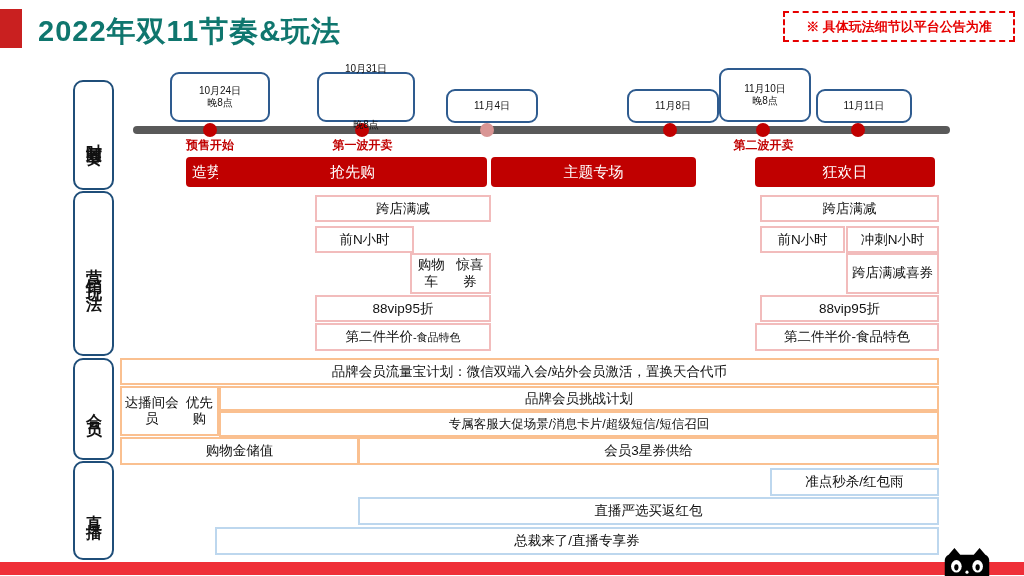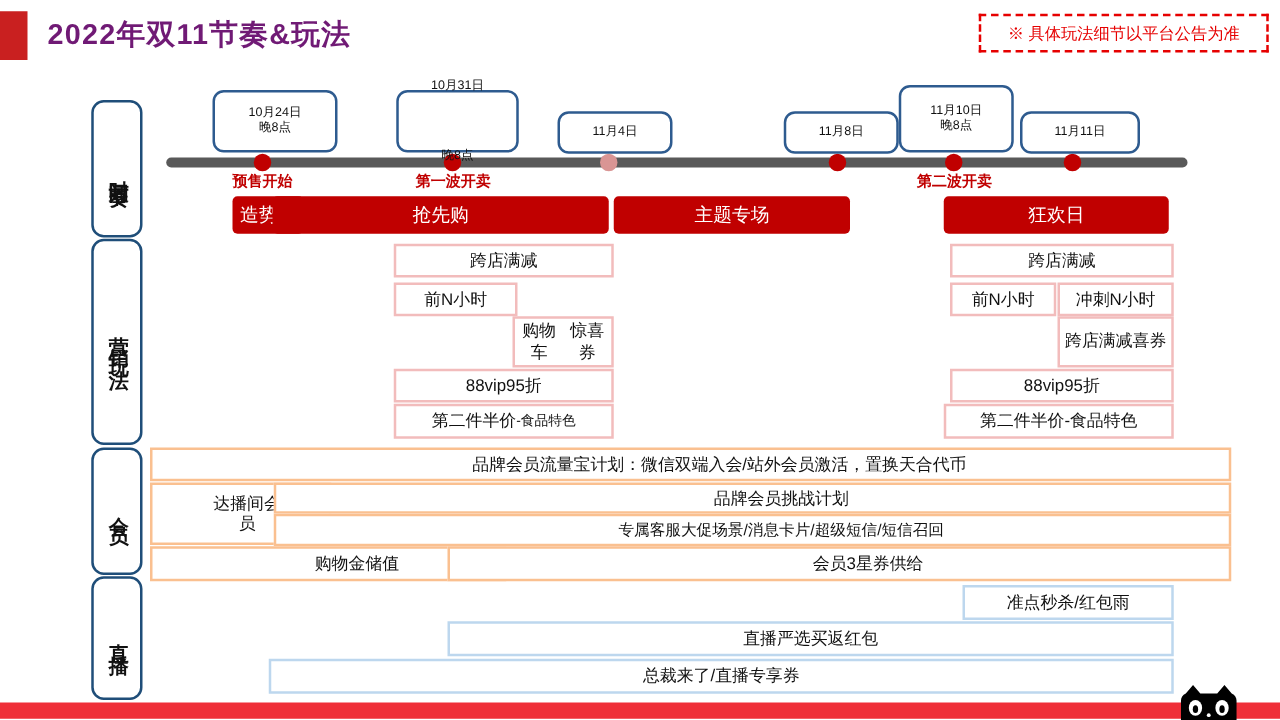--- a/index.html
+++ b/index.html
@@ -1,24 +1,24 @@
 <!DOCTYPE html>
 <html><head>
 <meta charset="utf-8">
 <style>
   html,body{margin:0;padding:0;background:#fff;}
   .canvas{position:relative;width:1024px;height:576px;background:#ffffff;overflow:hidden;
           font-family:"Liberation Sans",sans-serif;color:#1a1a1a;}
 
   
   .title-square{position:absolute;left:0;top:9px;width:22px;height:39px;background:#c92020;}
-  .page-title{position:absolute;left:38px;top:12px;margin:0;font-size:23px;font-weight:bold;
-              color:#701a75;letter-spacing:1px;}
+  .page-title{position:absolute;left:38px;top:12px;margin:0;font-size:29px;font-weight:bold;
+              color:#0f766e;letter-spacing:1px;}
   .notice{position:absolute;left:783px;top:11px;width:228px;height:27px;border:2px dashed #e60000;
-          display:flex;align-items:center;justify-content:center;font-size:13px;font-weight:normal;color:#e60000;}
+          display:flex;align-items:center;justify-content:center;font-size:13px;font-weight:bold;color:#e60000;}
 
   
   .vlabel{position:absolute;left:73px;width:37px;border:2.5px solid #1f4e79;border-radius:10px;
           background:#fff;display:flex;align-items:center;justify-content:center;}
   .vlabel span{writing-mode:vertical-rl;text-orientation:upright;font-size:16px;font-weight:600;color:#111;}
 
   
   .tline{position:absolute;left:133px;top:126px;width:817px;height:8px;background:#595959;border-radius:4px;}
   .dot{position:absolute;top:123px;width:14px;height:14px;border-radius:50%;background:#c00000;}
   .dot.light{background:#d99594;}
@@ -30,21 +30,21 @@
   .datebox span:empty{display:none;}
 
   
   .phase{position:absolute;top:157px;height:30px;background:#c00000;color:#fff;border-radius:4px;
          display:flex;align-items:center;justify-content:center;font-size:15px;}
 
   
   .bx{position:absolute;background:#fff;display:flex;align-items:center;justify-content:center;
       font-size:13.5px;color:#111;text-align:center;line-height:1.3;}
   .pink{border:2px solid #f2bcbc;}
-  .orange{border:2px solid #fac090;padding-left:46px;}
+  .orange{border:2px solid #fac090;}
   .blue{border:2px solid #bdd7ee;}
   .bx .small{font-size:11px;}
   .bx.twoline{flex-direction:row;line-height:1.2;}
 
   
   .bottom-strip{position:absolute;left:0;top:562px;width:1024px;height:13px;background:#ef2f38;}
   .cat{position:absolute;left:941px;top:547px;width:52px;height:29px;}
 </style>
 </head>
 <body>
@@ -102,21 +102,21 @@
     <span>11月11日</span>
 
   </div>
 
   <div class="milestone" style="left:174px;width:72px;">预售开始</div>
   <div class="milestone" style="left:325px;width:75px;">第一波开卖</div>
   <div class="milestone" style="left:726px;width:75px;">第二波开卖</div>
 
   <div class="phase" style="left:146px;width:57px;margin-left:40px;">造势期</div>
   <div class="phase" style="left:218px;width:269px;">抢先购</div>
-  <div class="phase" style="left:491px;width:189px;">主题专场</div>
+  <div class="phase" style="left:491px;width:205px;">主题专场</div>
   <div class="phase" style="left:755px;width:180px;">狂欢日</div>
 
   <div class="bx pink" style="left:315px;top:195px;width:172px;height:23px;">跨店满减</div>
   <div class="bx pink" style="left:315px;top:226px;width:95px;height:23px;">前N小时</div>
   <div class="bx pink twoline" style="left:410px;top:253px;width:77px;height:37px;">
     <span>购物车</span>
     <span>惊喜券</span>
   </div>
   <div class="bx pink" style="left:315px;top:295px;width:172px;height:23px;">88vip95折</div>
   <div class="bx pink" style="left:315px;top:323px;width:172px;height:24px;">

